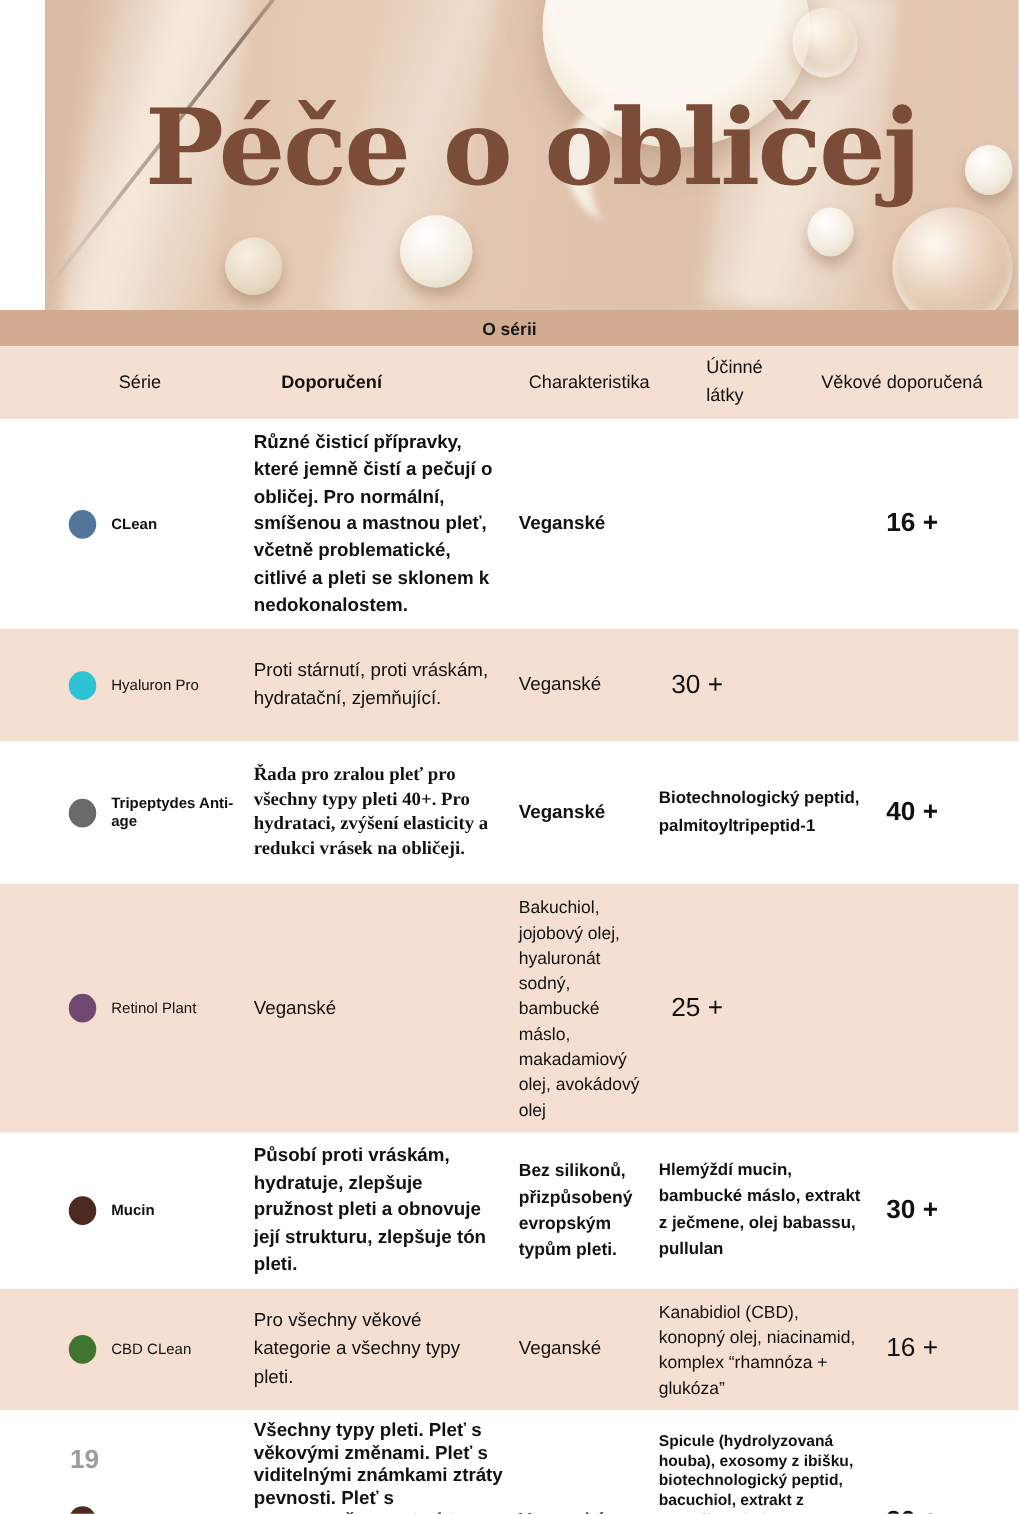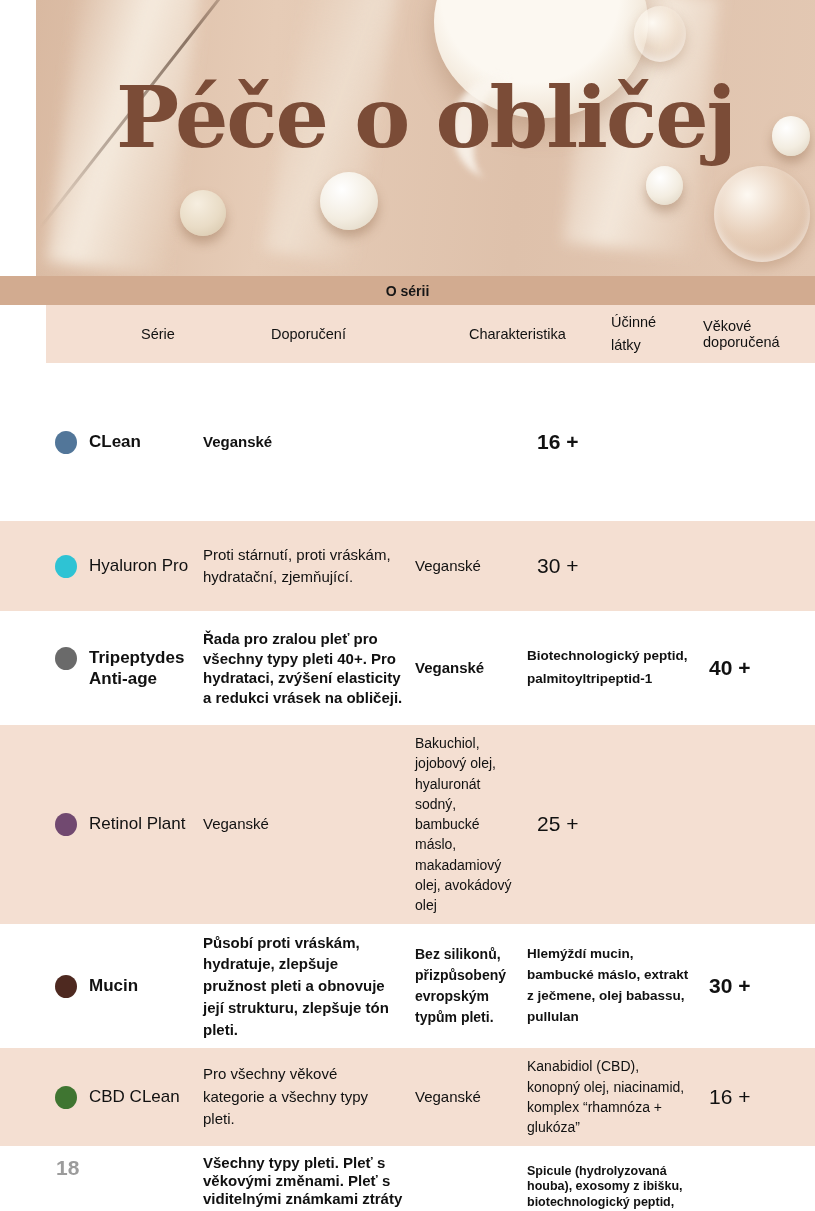--- a/index.html
+++ b/index.html
@@ -3,21 +3,21 @@
 <meta charset="utf-8">
 <style>
   html,body{margin:0;padding:0;}
   body{
     width:815px;height:1211px;background:#ffffff;color:#111;
     font-family:"Liberation Sans", sans-serif;position:relative;overflow:hidden;
   }
 
   
   .hero{
-    position:relative;height:276px;overflow:hidden;
+    position:relative;height:248px;overflow:hidden;
     background:linear-gradient(95deg,#d9b9a1 0%,#e6ccb7 30%,#dec1ab 62%,#e3c8b3 100%);
     margin-left:36px;
   }
   .smear{position:absolute;filter:blur(7px);}
   .smear-a{left:28px;top:-30px;width:120px;height:300px;transform:rotate(7deg);
     background:linear-gradient(100deg,rgba(249,242,231,0) 0%,rgba(249,242,231,.85) 45%,rgba(231,211,190,.15) 100%);}
   .smear-b{left:250px;top:-20px;width:90px;height:280px;transform:rotate(10deg);
     background:linear-gradient(100deg,rgba(246,238,226,0) 0%,rgba(246,238,226,.55) 50%,rgba(231,211,190,.1) 100%);}
   .smear-c{left:540px;top:-10px;width:130px;height:260px;transform:rotate(6deg);
     background:linear-gradient(100deg,rgba(250,244,234,0) 0%,rgba(250,244,234,.75) 48%,rgba(236,217,197,.12) 100%);}
@@ -49,44 +49,44 @@
     color:#7b4c37;letter-spacing:-2px;
   }
 
   
   .band{height:29px;background:#d2ab90;display:flex;align-items:center;justify-content:center;
     font-size:14px;font-weight:600;color:#161616;}
 
   
   .grid{display:grid;padding:0 20px 0 55px;align-items:center;}
   .thead{grid-template-columns:148px 212px 112px 130px auto;min-height:58px;
-    background:#f4dfd2;font-size:14.5px;margin-left:46px;}
+    background:#f4dfd2;font-size:14.5px;}
   .th{padding:2px 0;}
   .th1{padding-left:40px;}
-  .th2{padding-left:22px;}
+  .th2{padding-left:22px;font-weight:bold;}
   .th3{padding-left:8px;}
   .th4{padding-left:38px;}
   .th4 span{display:inline-block;max-width:64px;line-height:1.6;}
   .th5{padding-left:0;}
 
   .row{grid-template-columns:148px 212px 112px 172px auto;}
   .row.pink{background:#f4dfd2;}
-  .c1{display:flex;align-items:flex-start;gap:12px;font-size:17px;line-height:1.25;}
+  .c1{display:flex;align-items:center;gap:12px;font-size:12px;line-height:1.25;}
   .dot{width:22px;height:23px;border-radius:50%;flex:0 0 auto;}
   .c2{font-size:15px;line-height:1.5;padding-right:12px;}
   .c3{font-size:15px;line-height:1.45;padding-right:8px;}
   .c4{font-size:14px;line-height:1.45;padding-right:6px;}
   .c5{font-size:21px;padding-left:10px;white-space:nowrap;}
   .row{padding-top:8px;padding-bottom:8px;box-sizing:border-box;}
   .bold .c1,.bold .c2,.bold .c3,.bold .c4{font-weight:700;}
   .bold .c5{font-weight:600;}
 
   .r1{min-height:158px;} .r1 .c2{line-height:1.45;}
   .r2{min-height:90px;}
-  .r3{min-height:114px;} .r3 .c2{line-height:1.3;} .r3 .c4{font-size:13.5px;line-height:1.7;}
+  .r3{min-height:114px;} .r3 .c2{line-height:1.3;font-family:Liberation Serif, serif;} .r3 .c4{font-size:13.5px;line-height:1.7;}
   .r4{min-height:112px;}
   .r5{min-height:116px;} .r5 .c2{line-height:1.45;}
         .r5 .c3{font-size:14px;line-height:1.5;} .r5 .c4{font-size:13.5px;line-height:1.55;}
   .r6{min-height:86px;}
   .r7{min-height:160px;} .r7 .c2{line-height:1.2;font-size:15px;}
         .r7 .c4{font-size:12.5px;line-height:1.26;}
 
   .pagenum{position:absolute;left:56px;top:1156px;font-size:21px;font-weight:600;color:#9c9c9c;}
 </style>
 </head>
@@ -118,20 +118,21 @@
   <div class="th th3">Charakteristika</div>
   <div class="th th4"><span>Účinné látky</span></div>
   <div class="th th5">Věkové doporučená</div>
 </div>
 
 <div class="grid row bold r1">
   <div class="c1">
     <span class="dot" style="background-color: rgb(82, 118, 153);"></span>
     <span>CLean</span>
   </div>
+  <div class="c2">Různé čisticí přípravky, které jemně čistí a pečují o obličej. Pro normální, smíšenou a mastnou pleť, včetně problematické, citlivé a pleti se sklonem k nedokonalostem.</div>
   <div class="c3">Veganské</div>
   <div class="c4"></div>
   <div class="c5">16 +</div>
 </div>
 
 <div class="grid row pink r2">
   <div class="c1">
     <span class="dot" style="background-color: rgb(46, 195, 212);"></span>
     <span>Hyaluron Pro</span>
   </div>
@@ -187,13 +188,13 @@
   <div class="c1">
     <span class="dot" style="background-color: rgb(78, 41, 32);"></span>
     <span>Face Architect</span>
   </div>
   <div class="c2">Všechny typy pleti. Pleť s věkovými změnami. Pleť s viditelnými známkami ztráty pevnosti. Pleť s nerovnoměrnou strukturou, matným tónem a známkami únavy a stresu. Obnovuje strukturu pleti, obnovuje a vyhlazuje.</div>
   <div class="c3">Veganské</div>
   <div class="c4">Spicule (hydrolyzovaná houba), exosomy z ibišku, biotechnologický peptid, bacuchiol, extrakt z Centella Asiatica, niacinamid, bambucké máslo, avokádový olej, sójový olej, extrakt z akácie, vitamín E, lecitin.</div>
   <div class="c5">30 +</div>
 </div>
 
-<div class="pagenum">18</div>
+<div class="pagenum">19</div>
 
 </body></html>

